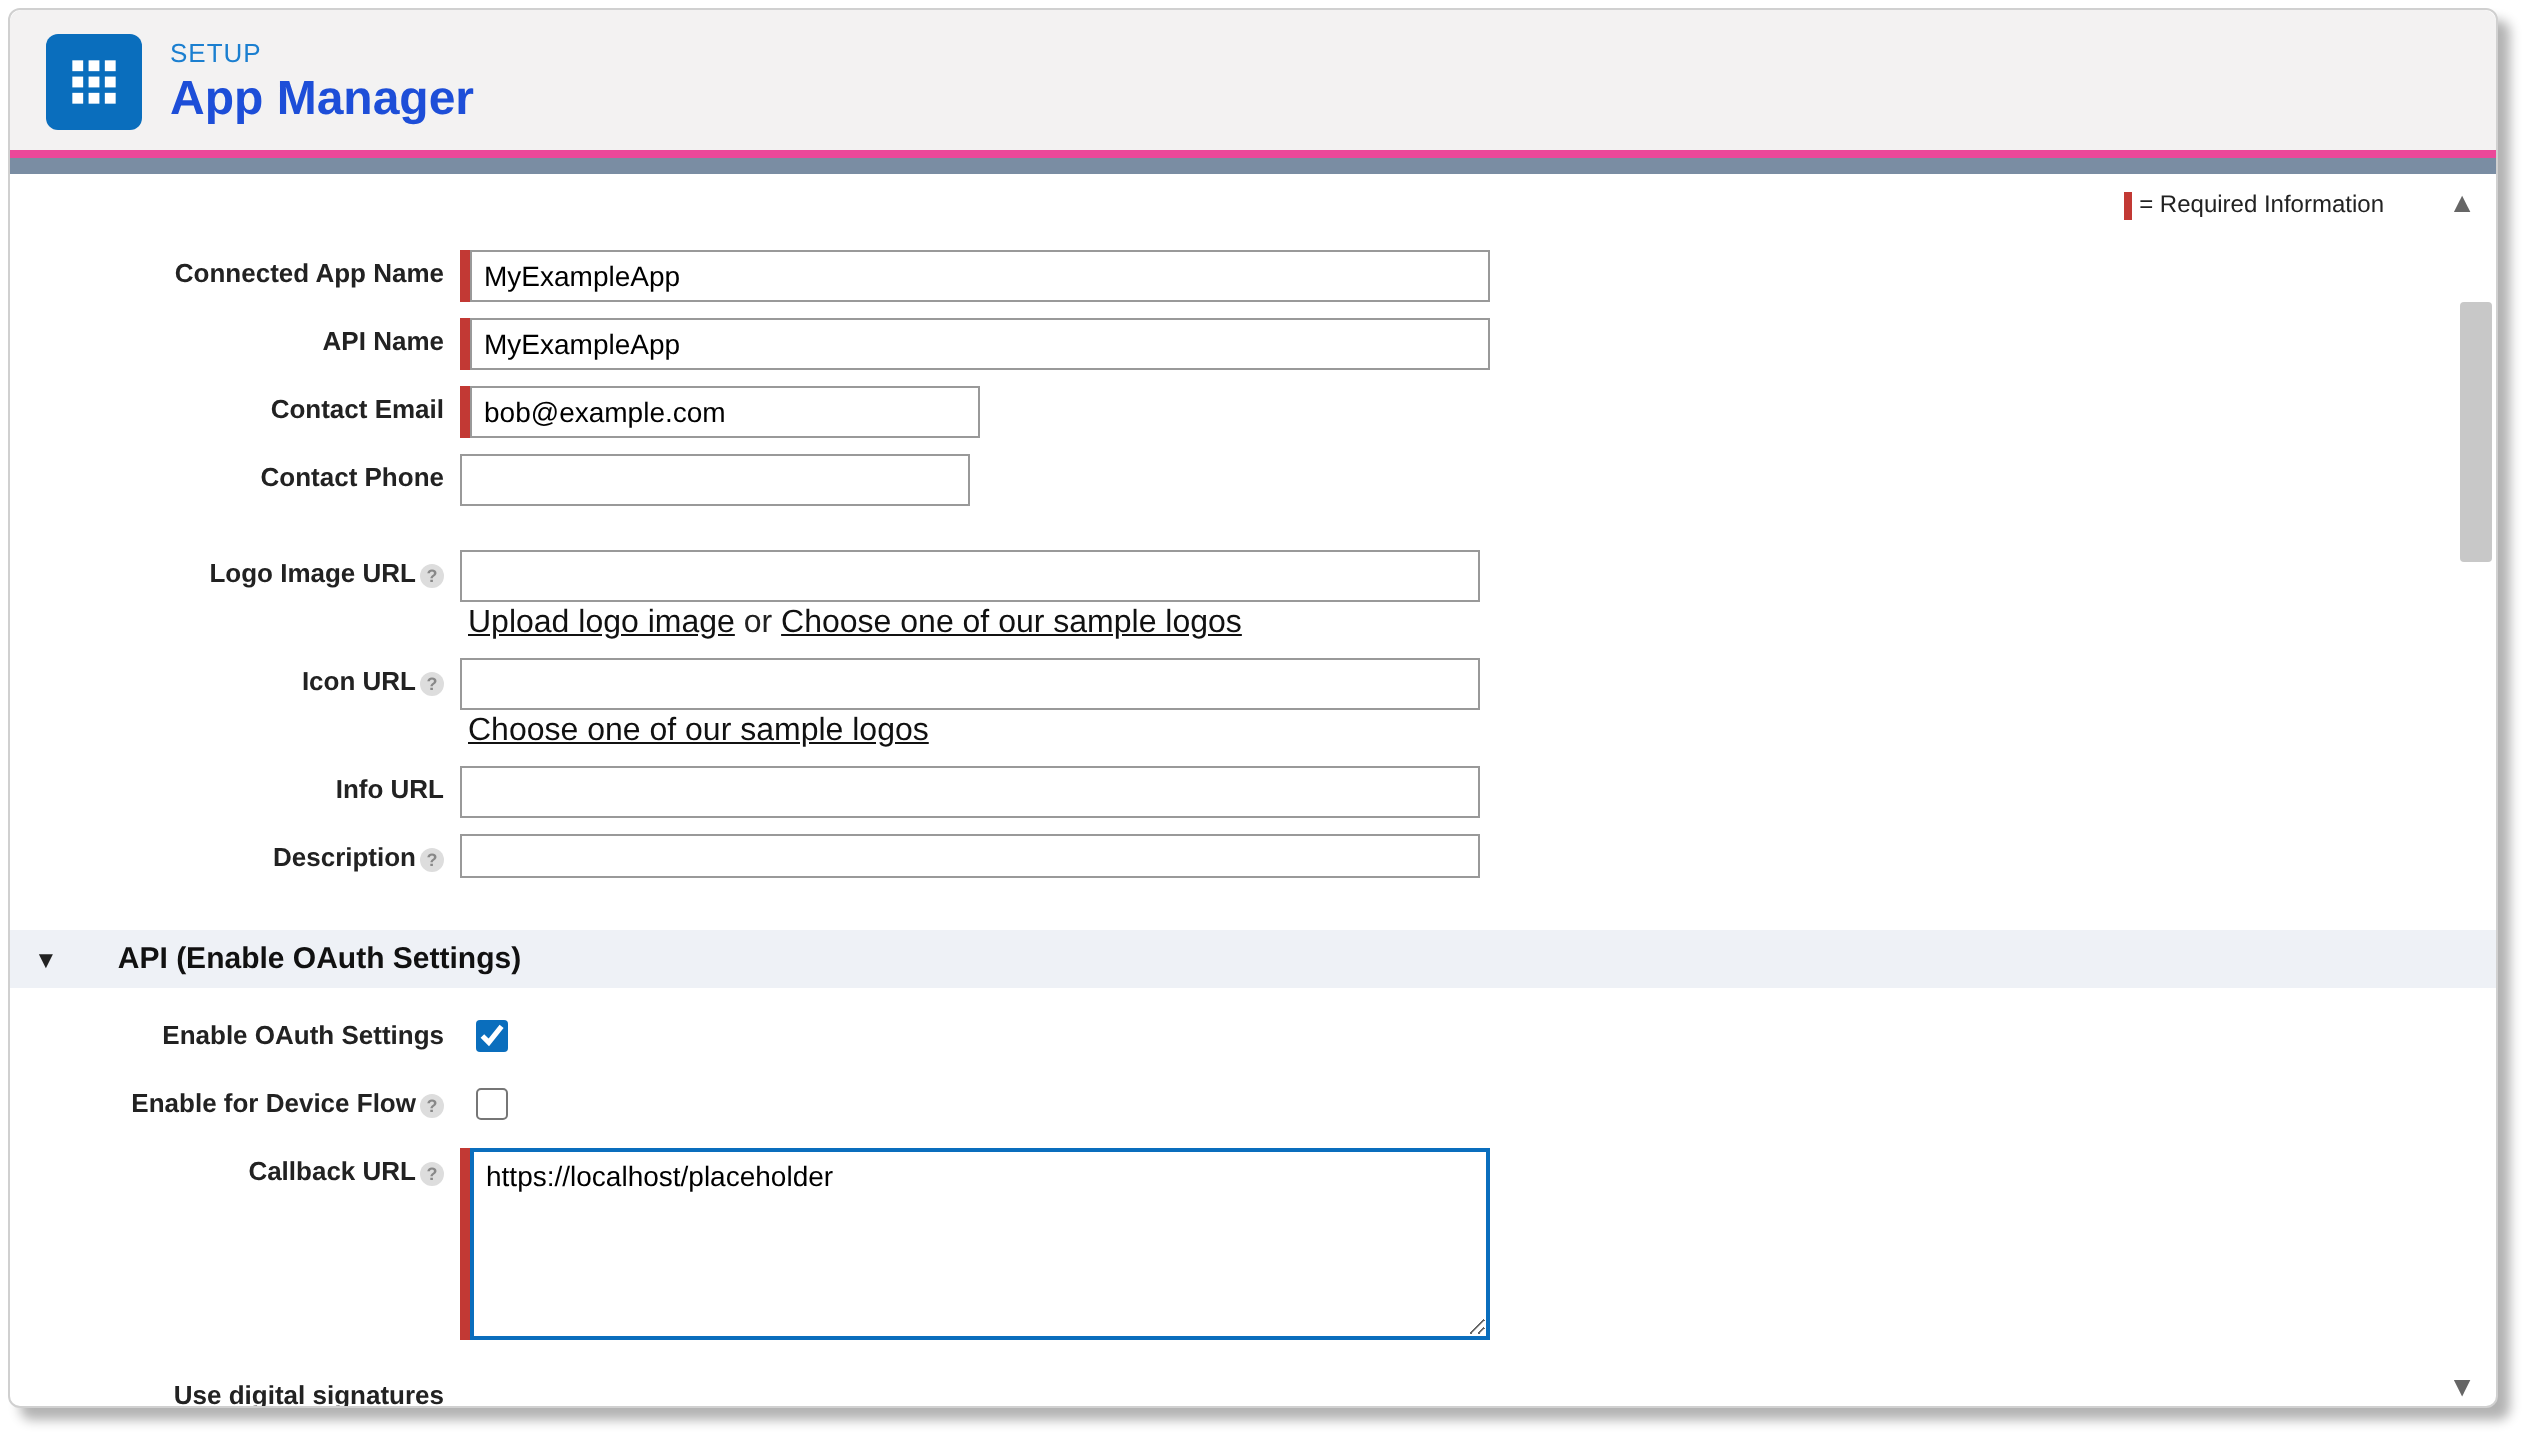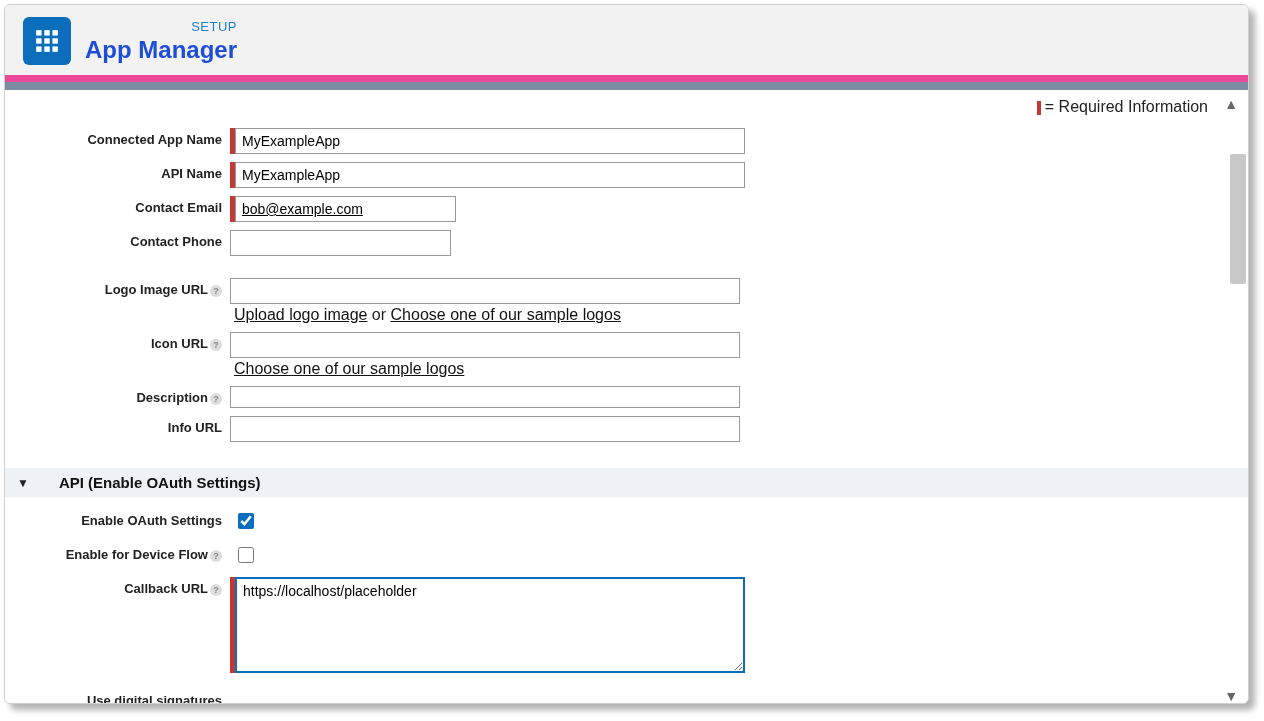--- a/index.html
+++ b/index.html
@@ -16,26 +16,25 @@
     height: 700px;
     margin: 4px;
     background: #fff;
     border: 1px solid #d0d0d0;
     border-radius: 6px;
     box-shadow: 6px 6px 6px rgba(0,0,0,0.3);
     overflow: hidden;
   }
   .header-bar {
     background: #f3f2f2;
-    border-bottom: 7px solid #ec4899;
+    border-bottom: 4px solid #ec4899;
     padding: 12px 18px 10px 18px;
     display: flex;
     align-items: center;
     border-radius: 6px 6px 0 0;
-    text-align: right;
   }
   .waffle-icon {
     width: 48px;
     height: 48px;
     background: #0a6ebd;
     border-radius: 6px;
     display: flex;
     align-items: center;
     justify-content: center;
     margin-right: 14px;
@@ -60,22 +59,22 @@
   }
   .content-area {
     position: relative;
     padding: 8px 0 0 0;
     height: calc(100% - 78px);
     overflow: hidden;
   }
   .required-info {
     position: absolute;
     top: 8px;
-    right: 40px;
-    font-size: 16px;
+    right: 56px;
+    font-size: 12px;
     color: #222;
   }
   .required-mark {
     display: inline-block;
     width: 4px;
     height: 14px;
     background: #c23934;
     vertical-align: middle;
     margin-right: 4px;
   }
@@ -143,21 +142,21 @@
     align-items: stretch;
   }
   input[type="text"] {
     height: 26px;
     border: 1px solid #999;
     padding: 2px 6px;
     font-size: 14px;
     font-family: inherit;
   }
   .w-wide { width: 510px; }
-  .w-med { width: 221px; text-decoration: underline; }
+  .w-med { width: 255px; }
   textarea {
     border: 1px solid #999;
     padding: 4px 6px;
     font-size: 14px;
     font-family: inherit;
     resize: both;
   }
   .desc-area { width: 510px; height: 22px; resize: none; }
   .callback-area {
     width: 510px;
@@ -308,32 +307,32 @@
         </div>
         <div class="form-field">
           <input type="text" class="w-wide" value="" style="">
           <div class="helper-links">
             <span class="link">Choose one of our sample logos</span>
           </div>
         </div>
       </div>
 
       <div class="form-row">
+        <div class="form-label">Info URL</div>
+        <div class="form-field">
+          <input type="text" class="w-wide" value="" style="">
+        </div>
+      </div>
+
+      <div class="form-row">
         <div class="form-label">
           <span>Description</span><span class="help-icon">?</span>
         </div>
         <div class="form-field">
           <textarea class="desc-area" style=""></textarea>
-        </div>
-      </div>
-
-      <div class="form-row">
-        <div class="form-label">Info URL</div>
-        <div class="form-field">
-          <input type="text" class="w-wide" value="" style="">
         </div>
       </div>
 
     </div>
 
     <div class="section-header">
       <span class="section-toggle">▼</span>
       <span class="section-title">API (Enable OAuth Settings)</span>
     </div>
 

